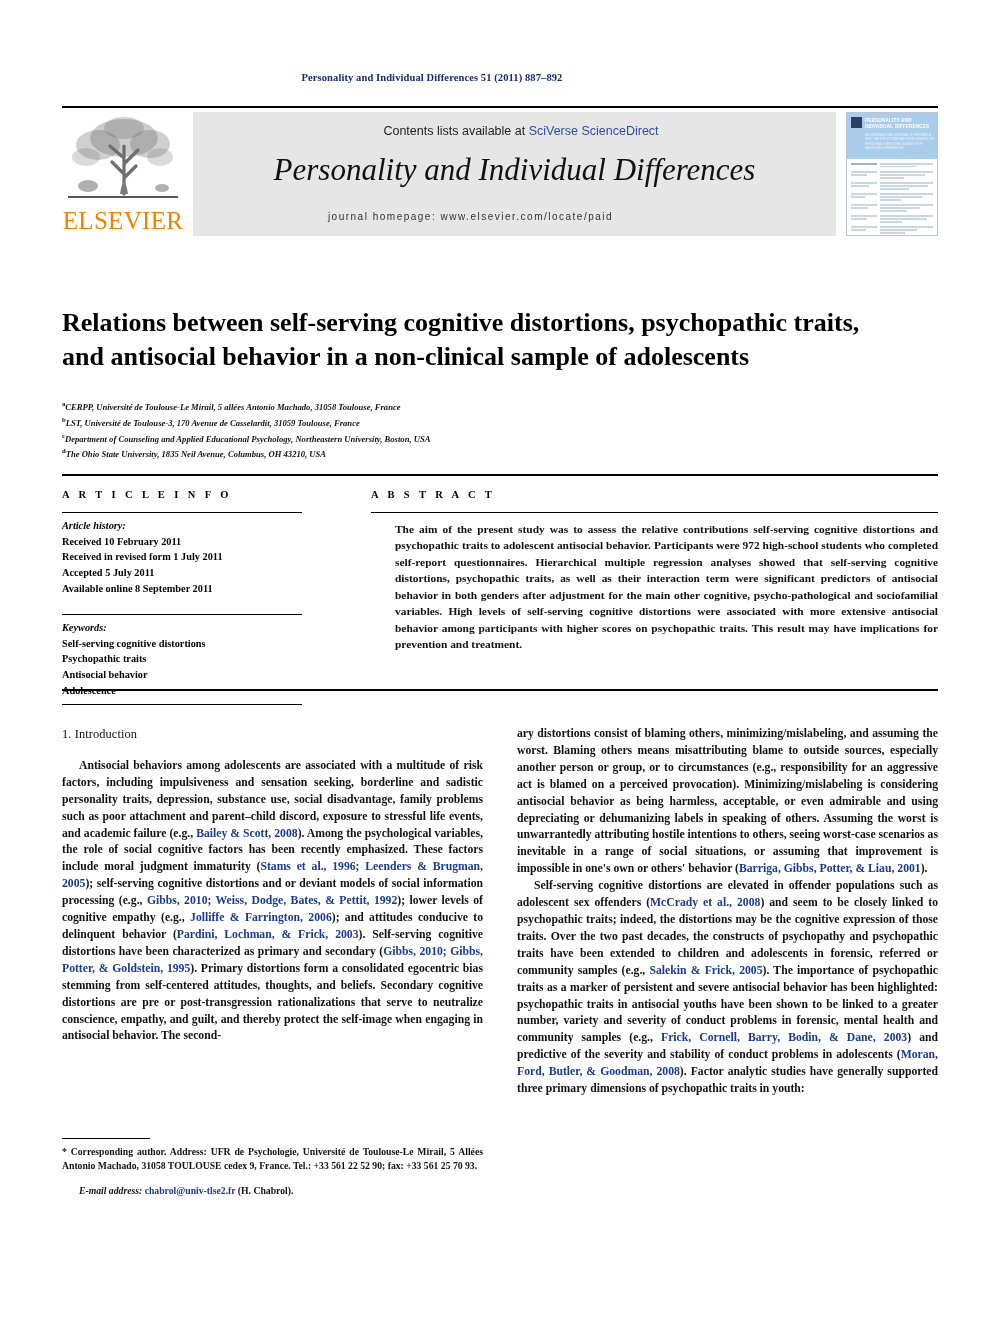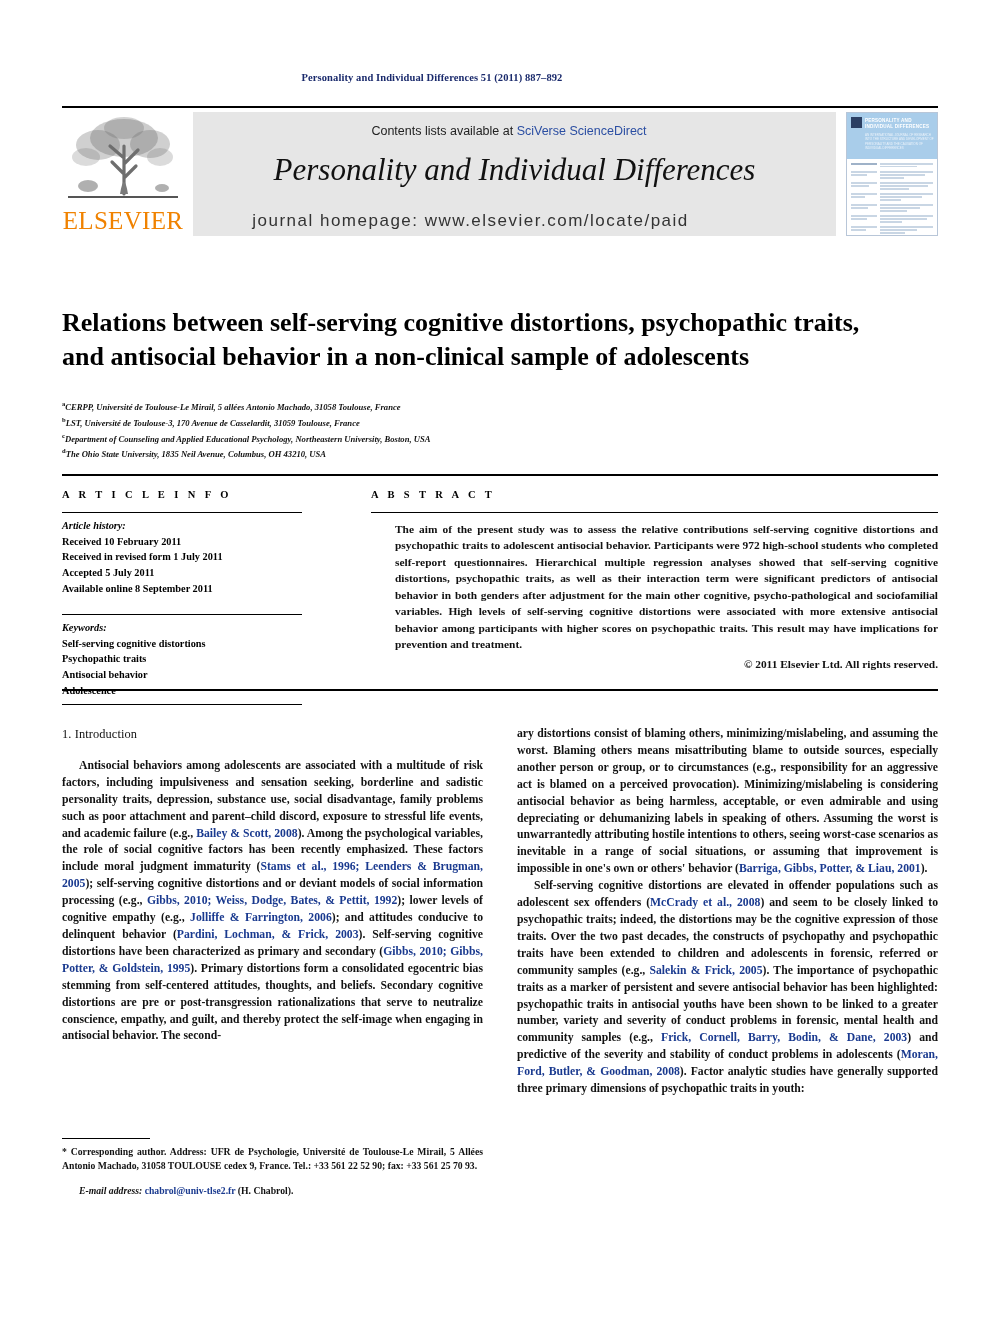--- a/index.html
+++ b/index.html
@@ -62,21 +62,21 @@
   }
   .journal-band {
     position: absolute;
     left: 131px; top: 4px;
     width: 643px;
     height: 124px;
     background: #e6e6e6;
   }
   .contents-line {
     position: absolute;
-    left: 0; top: 12px;
+    left: 12px; top: 12px;
     width: 632px;
     text-align: center;
     font-family: "Liberation Sans", sans-serif;
     font-size: 12.5px;
     color: #222;
   }
   .contents-line a {
     color: #2b4ea2;
     text-decoration: none;
   }
@@ -89,21 +89,21 @@
     font-style: italic;
     font-size: 31px;
     color: #111;
   }
   .homepage-line {
     position: absolute;
     left: 0; top: 99px;
     width: 555px;
     text-align: center;
     font-family: "Liberation Sans", sans-serif;
-    font-size: 17px;
+    font-size: 10px;
     letter-spacing: 1.5px;
     color: #333;
   }
   .cover-thumb {
     position: absolute;
     left: 784px; top: 4px;
     width: 92px;
     height: 124px;
     border: 1px solid #b8c6d8;
     background: #ffffff;
@@ -463,21 +463,20 @@
       <div>Psychopathic traits</div>
       <div>Antisocial behavior</div>
       <div>Adolescence</div>
     </div>
     <div class="info-rule-bottom"></div>
   </div>
 
   <div class="abstract-col">
     <div class="abs-rule"></div>
     <div class="abs-text">The aim of the present study was to assess the relative contributions self-serving cognitive distortions and psychopathic traits to adolescent antisocial behavior. Participants were 972 high-school students who completed self-report questionnaires. Hierarchical multiple regression analyses showed that self-serving cognitive distortions, psychopathic traits, as well as their interaction term were significant predictors of antisocial behavior in both genders after adjustment for the main other cognitive, psycho-pathological and sociofamilial variables. High levels of self-serving cognitive distortions were associated with more extensive antisocial behavior among participants with higher scores on psychopathic traits. This result may have implications for prevention and treatment.</div>
-    <div class="abs-copy">© 2011 Elsevier Ltd. All rights reserved.</div>
   </div>
 
   <div class="infobar-bottom"></div>
 
   <div class="col" id="col-left">
     <div class="h2">1. Introduction</div>
     <div id="left-paras">
         <p>Antisocial behaviors among adolescents are associated with a multitude of risk factors, including impulsiveness and sensation seeking, borderline and sadistic personality traits, depression, substance use, social disadvantage, family problems such as poor attachment and parent–child discord, exposure to stressful life events, and academic failure (e.g., <a class="ref" href="#">Bailey &amp; Scott, 2008</a>). Among the psychological variables, the role of social cognitive factors has been recently emphasized. These factors include moral judgment immaturity (<a class="ref" href="#">Stams et al., 1996; Leenders &amp; Brugman, 2005</a>); self-serving cognitive distortions and or deviant models of social information processing (e.g., <a class="ref" href="#">Gibbs, 2010; Weiss, Dodge, Bates, &amp; Pettit, 1992</a>); lower levels of cognitive empathy (e.g., <a class="ref" href="#">Jolliffe &amp; Farrington, 2006</a>); and attitudes conducive to delinquent behavior (<a class="ref" href="#">Pardini, Lochman, &amp; Frick, 2003</a>). Self-serving cognitive distortions have been characterized as primary and secondary (<a class="ref" href="#">Gibbs, 2010; Gibbs, Potter, &amp; Goldstein, 1995</a>). Primary distortions form a consolidated egocentric bias stemming from self-centered attitudes, thoughts, and beliefs. Secondary cognitive distortions are pre or post-transgression rationalizations that serve to neutralize conscience, empathy, and guilt, and thereby protect the self-image when engaging in antisocial behavior. The second-</p>
       </div>
   </div>

